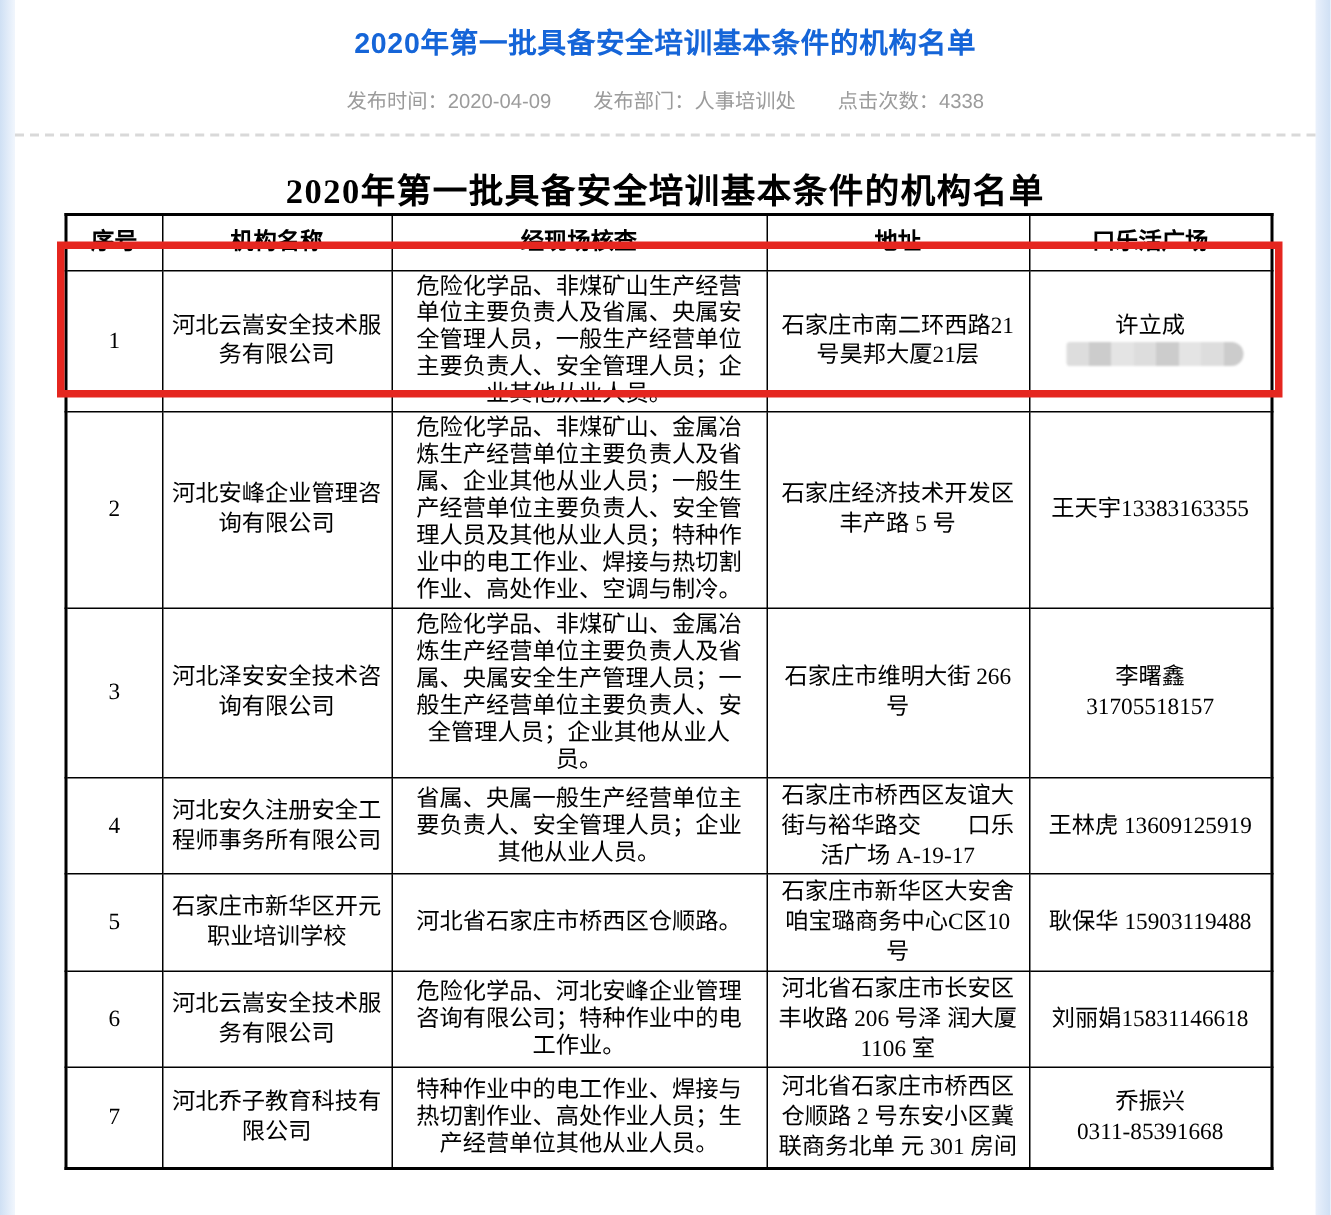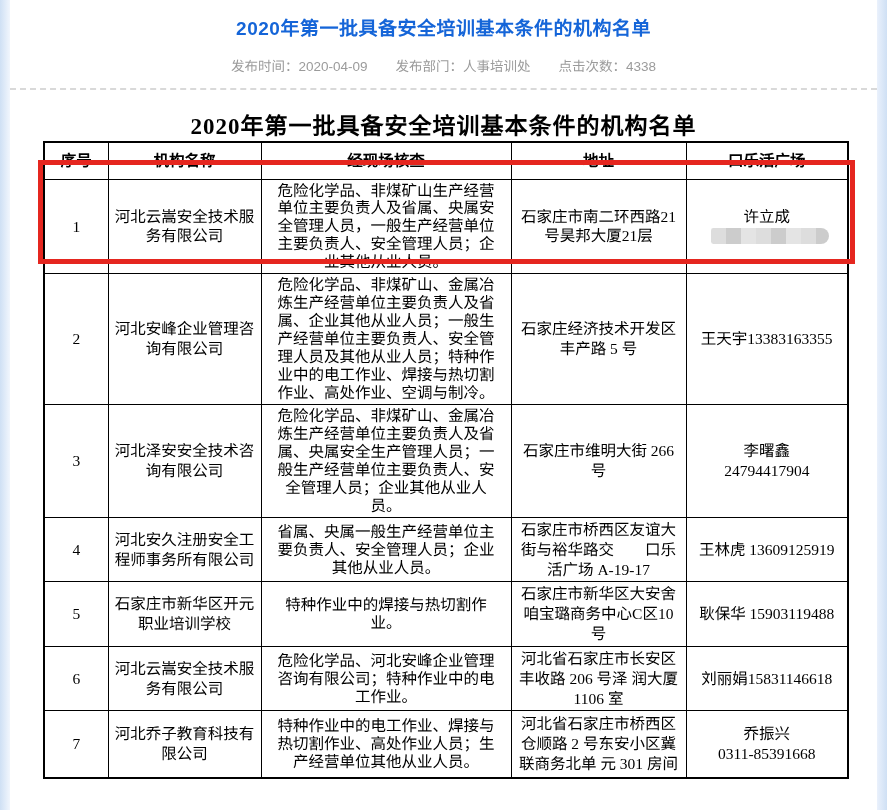--- a/index.html
+++ b/index.html
@@ -115,33 +115,33 @@
     <td class="c-scope">危险化学品、非煤矿山、金属冶炼生产经营单位主要负责人及省属、企业其他从业人员；一般生产经营单位主要负责人、安全管理人员及其他从业人员；特种作业中的电工作业、焊接与热切割作业、高处作业、空调与制冷。</td>
     <td class="c-addr">石家庄经济技术开发区丰产路 5 号</td>
     <td class="c-contact">王天宇13383163355</td>
   </tr>
           <tr>
     <td class="c-no">3</td>
     <td class="c-name">河北泽安安全技术咨询有限公司</td>
     <td class="c-scope">危险化学品、非煤矿山、金属冶炼生产经营单位主要负责人及省属、央属安全生产管理人员；一般生产经营单位主要负责人、安全管理人员；企业其他从业人员。</td>
     <td class="c-addr">石家庄市维明大街 266 号</td>
     <td class="c-contact">李曙鑫
-24794417904</td>
+31705518157</td>
   </tr>
           <tr>
     <td class="c-no">4</td>
     <td class="c-name">河北安久注册安全工程师事务所有限公司</td>
     <td class="c-scope">省属、央属一般生产经营单位主要负责人、安全管理人员；企业其他从业人员。</td>
     <td class="c-addr">石家庄市桥西区友谊大街与裕华路交　　口乐活广场 A-19-17</td>
     <td class="c-contact">王林虎 13609125919</td>
   </tr>
           <tr>
     <td class="c-no">5</td>
     <td class="c-name">石家庄市新华区开元职业培训学校</td>
-    <td class="c-scope">特种作业中的焊接与热切割作业。</td>
+    <td class="c-scope">河北省石家庄市桥西区仓顺路。</td>
     <td class="c-addr">石家庄市新华区大安舍咱宝璐商务中心C区10号</td>
     <td class="c-contact">耿保华 15903119488</td>
   </tr>
           <tr>
     <td class="c-no">6</td>
     <td class="c-name">河北云嵩安全技术服务有限公司</td>
     <td class="c-scope">危险化学品、河北安峰企业管理咨询有限公司；特种作业中的电工作业。</td>
     <td class="c-addr">河北省石家庄市长安区丰收路 206 号泽 润大厦 1106 室</td>
     <td class="c-contact">刘丽娟15831146618</td>
   </tr>

